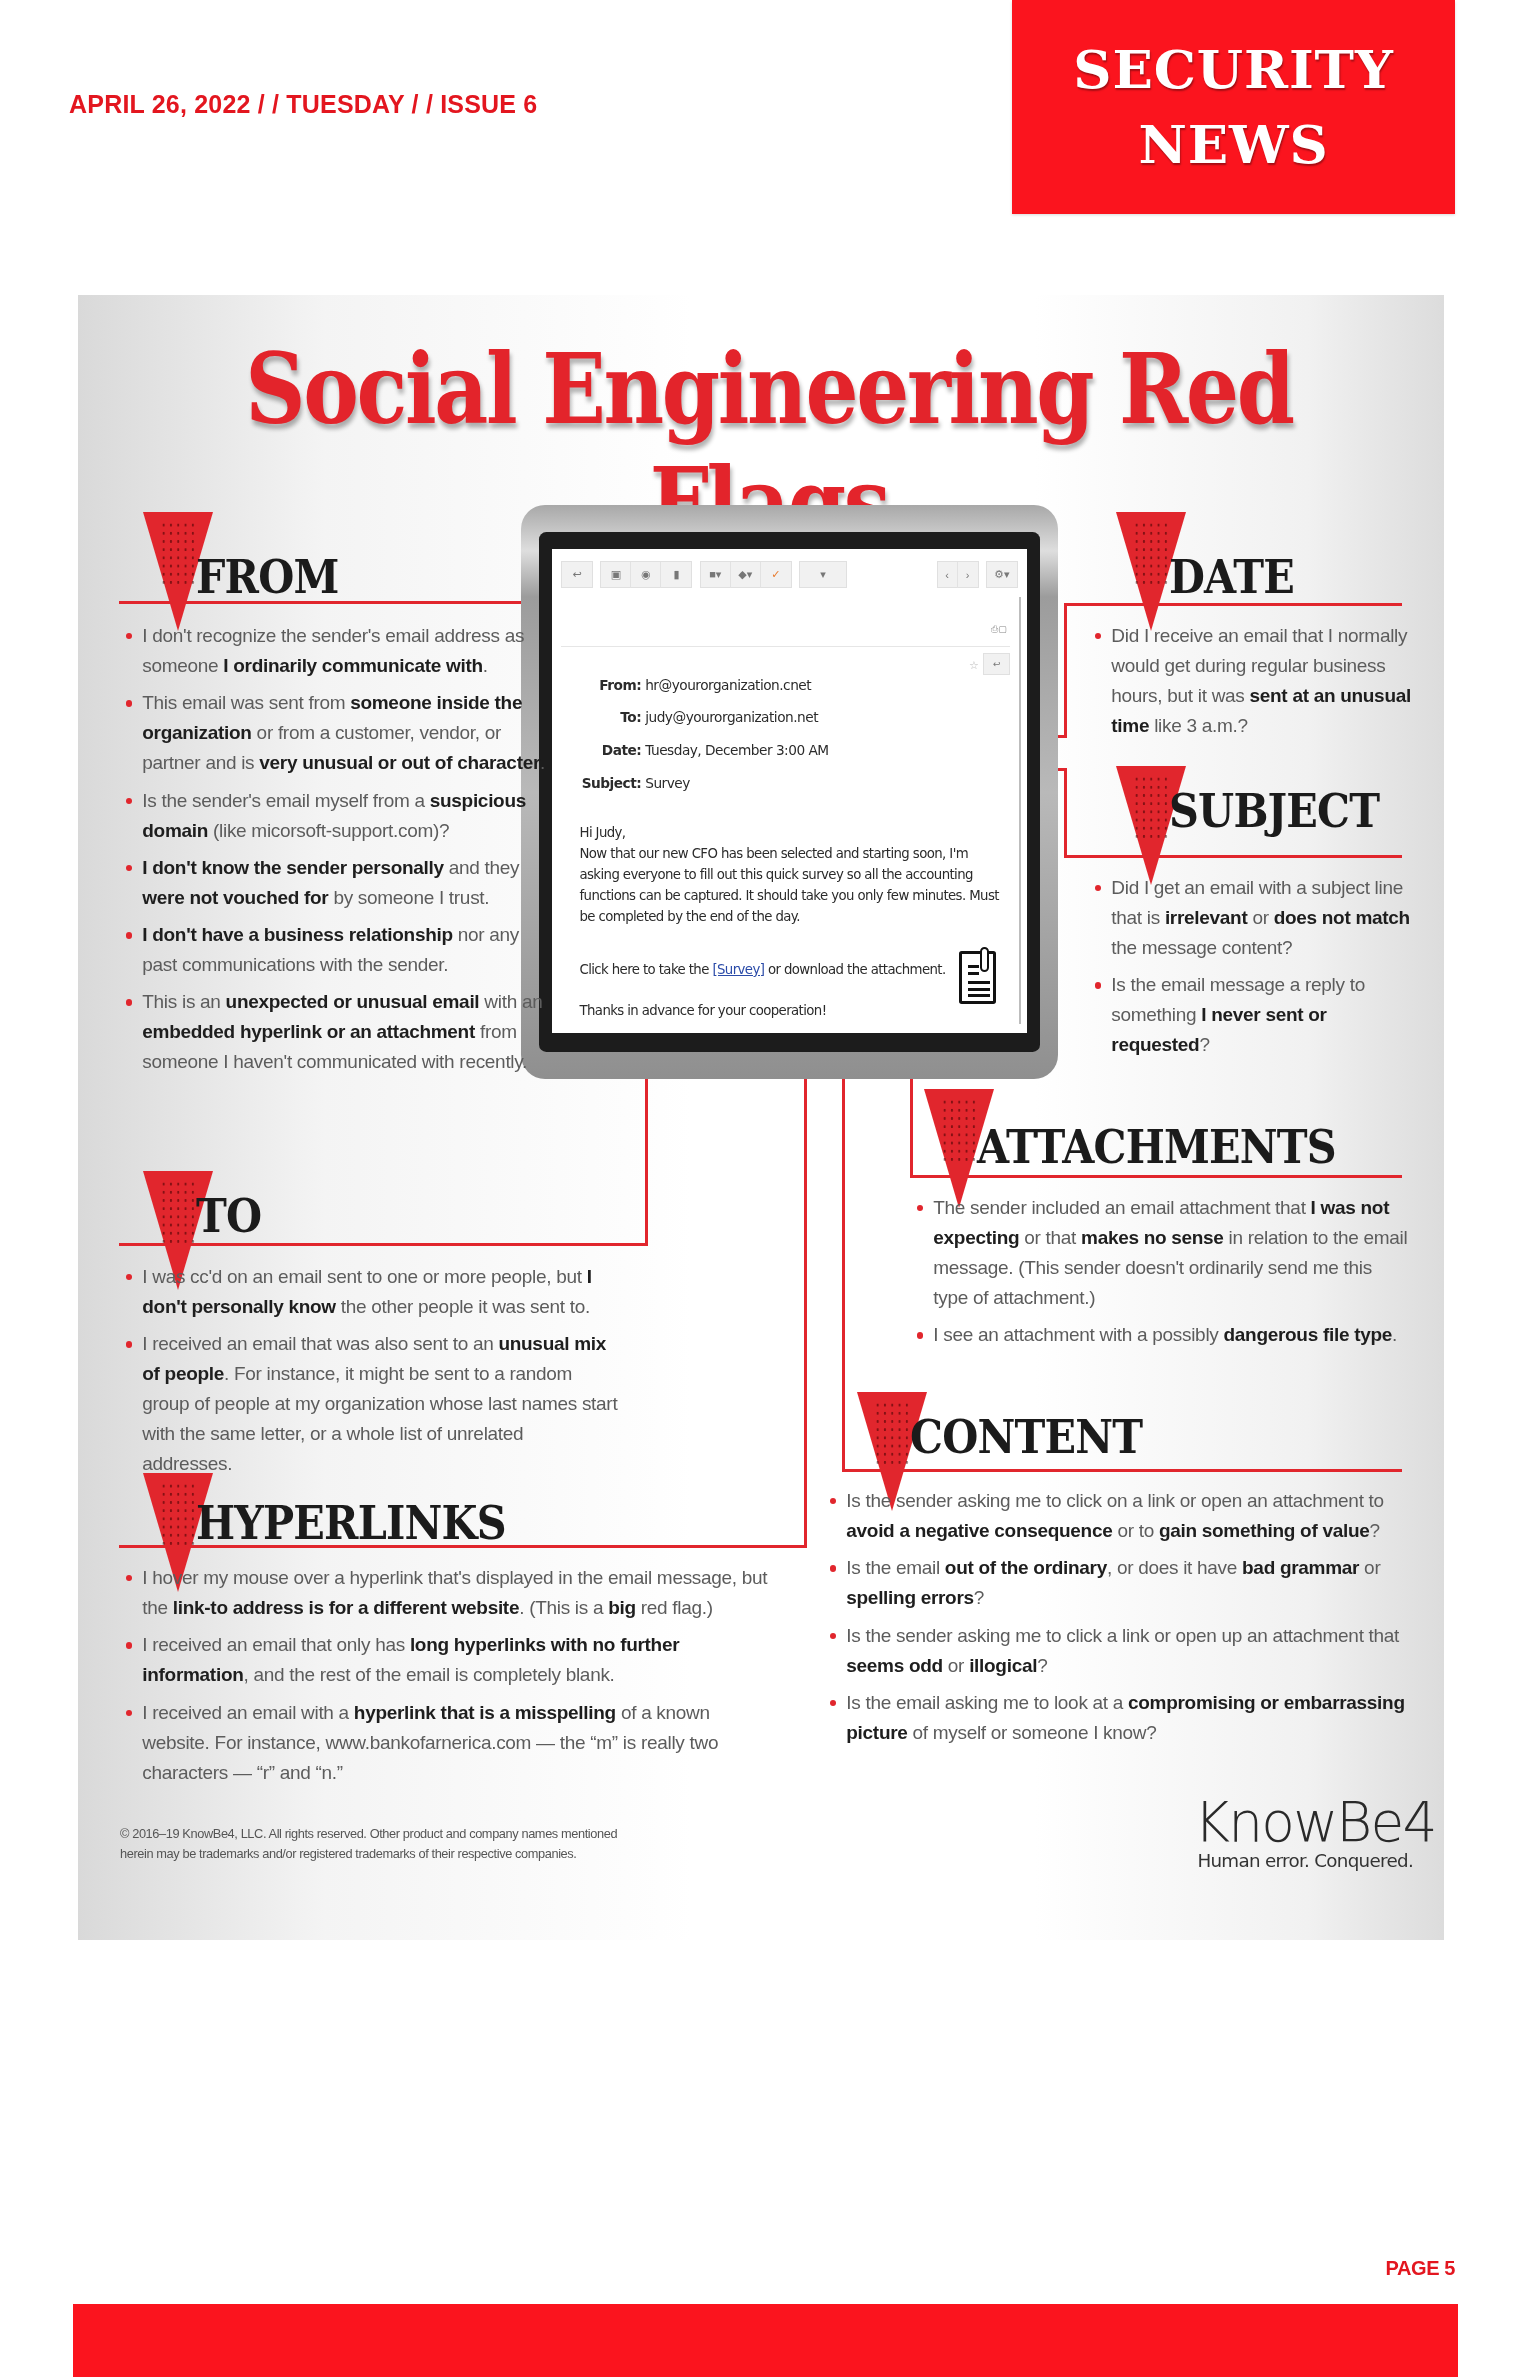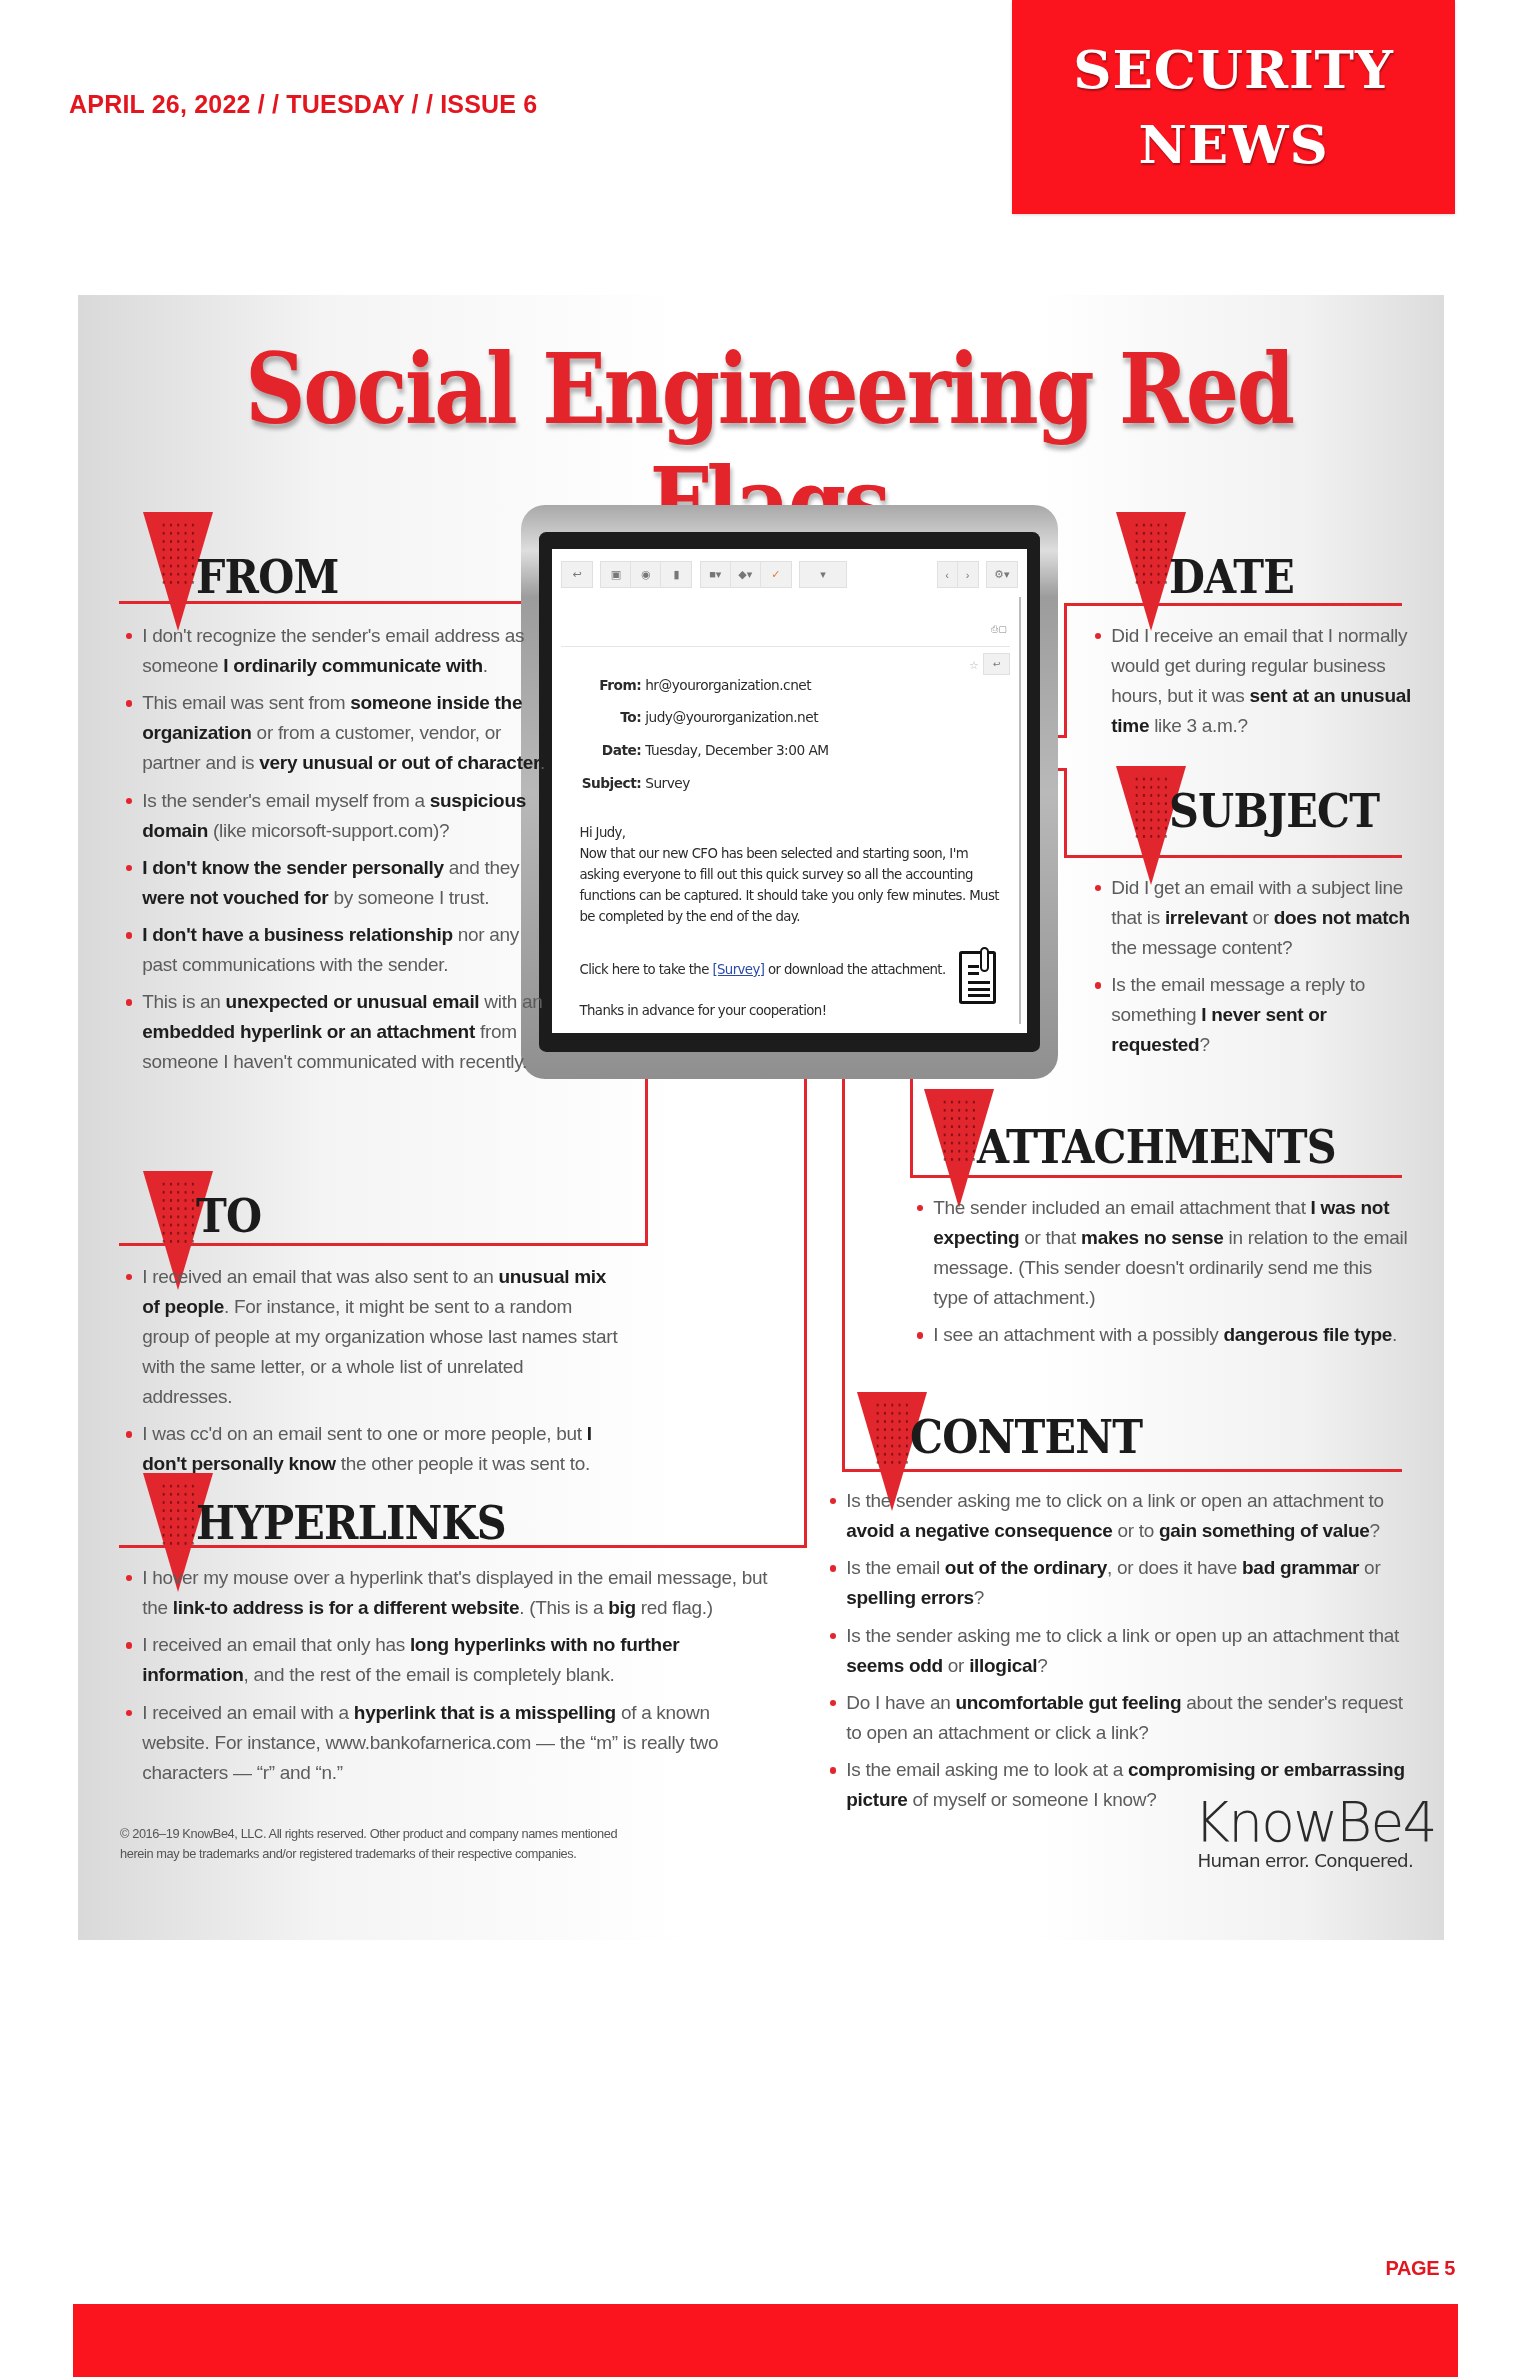--- a/index.html
+++ b/index.html
@@ -266,34 +266,33 @@
     <li><span>The sender included an email attachment that </span><b>I was not expecting</b><span> or that </span><b>makes no sense</b><span> in relation to the email message. (This sender doesn't ordinarily send me this type of attachment.)</span></li>
     <li><span>I see an attachment with a possibly </span><b>dangerous file type</b><span>.</span></li>
   </ul>
 
   <div class="abs" style="left:38px; top:876px; width:274px;">
     <div class="abs flag" style="left:27.4px; top:0;"></div>
     <div class="abs flag-dots" style="left:44px; top:9.1px;"></div>
     <div class="abs sec-head" style="left:80px; top:22px;">TO</div>
   </div>
   <ul class="abs blist" style="left:46px; top:967px; width:494px;">
+    <li><span>I was cc'd on an email sent to one or more people, but </span><b>I don't personally know</b><span> the other people it was sent to.</span></li>
     <li><span>I received an email that was also sent to an </span><b>unusual mix of people</b><span>. For instance, it might be sent to a random group of people at my organization whose last names start with the same letter, or a whole list of unrelated addresses.</span></li>
-    <li><span>I was cc'd on an email sent to one or more people, but </span><b>I don't personally know</b><span> the other people it was sent to.</span></li>
   </ul>
 
   <div class="abs" style="left:770px; top:1097px; width:366px;">
     <div class="abs flag" style="left:9.1px; top:0;"></div>
     <div class="abs flag-dots" style="left:25.6px; top:9.1px;"></div>
     <div class="abs sec-head" style="left:62px; top:22px;">CONTENT</div>
   </div>
   <ul class="abs blist" style="left:750px; top:1191px; width:585px;">
     <li><span>Is the sender asking me to click on a link or open an attachment to </span><b>avoid a negative consequence</b><span> or to </span><b>gain something of value</b><span>?</span></li>
     <li><span>Is the email </span><b>out of the ordinary</b><span>, or does it have </span><b>bad grammar</b><span> or </span><b>spelling errors</b><span>?</span></li>
     <li><span>Is the sender asking me to click a link or open up an attachment that </span><b>seems odd</b><span> or </span><b>illogical</b><span>?</span></li>
-    <li><span>Do I have an </span><b>uncomfortable gut feeling</b><span> about the sender's request to open an attachment or click a link?</span></li>
     <li><span>Is the email asking me to look at a </span><b>compromising or embarrassing picture</b><span> of myself or someone I know?</span></li>
   </ul>
 
   <div class="abs" style="left:38px; top:1178px; width:411px;">
     <div class="abs flag" style="left:27.4px; top:0;"></div>
     <div class="abs flag-dots" style="left:44px; top:9.1px;"></div>
     <div class="abs sec-head" style="left:80px; top:27.4px;">HYPERLINKS</div>
   </div>
   <ul class="abs blist" style="left:46px; top:1268px; width:658px;">
     <li><span>I hover my mouse over a hyperlink that's displayed in the email message, but the </span><b>link-to address is for a different website</b><span>. (This is a </span><b>big</b><span> red flag.)</span></li>

